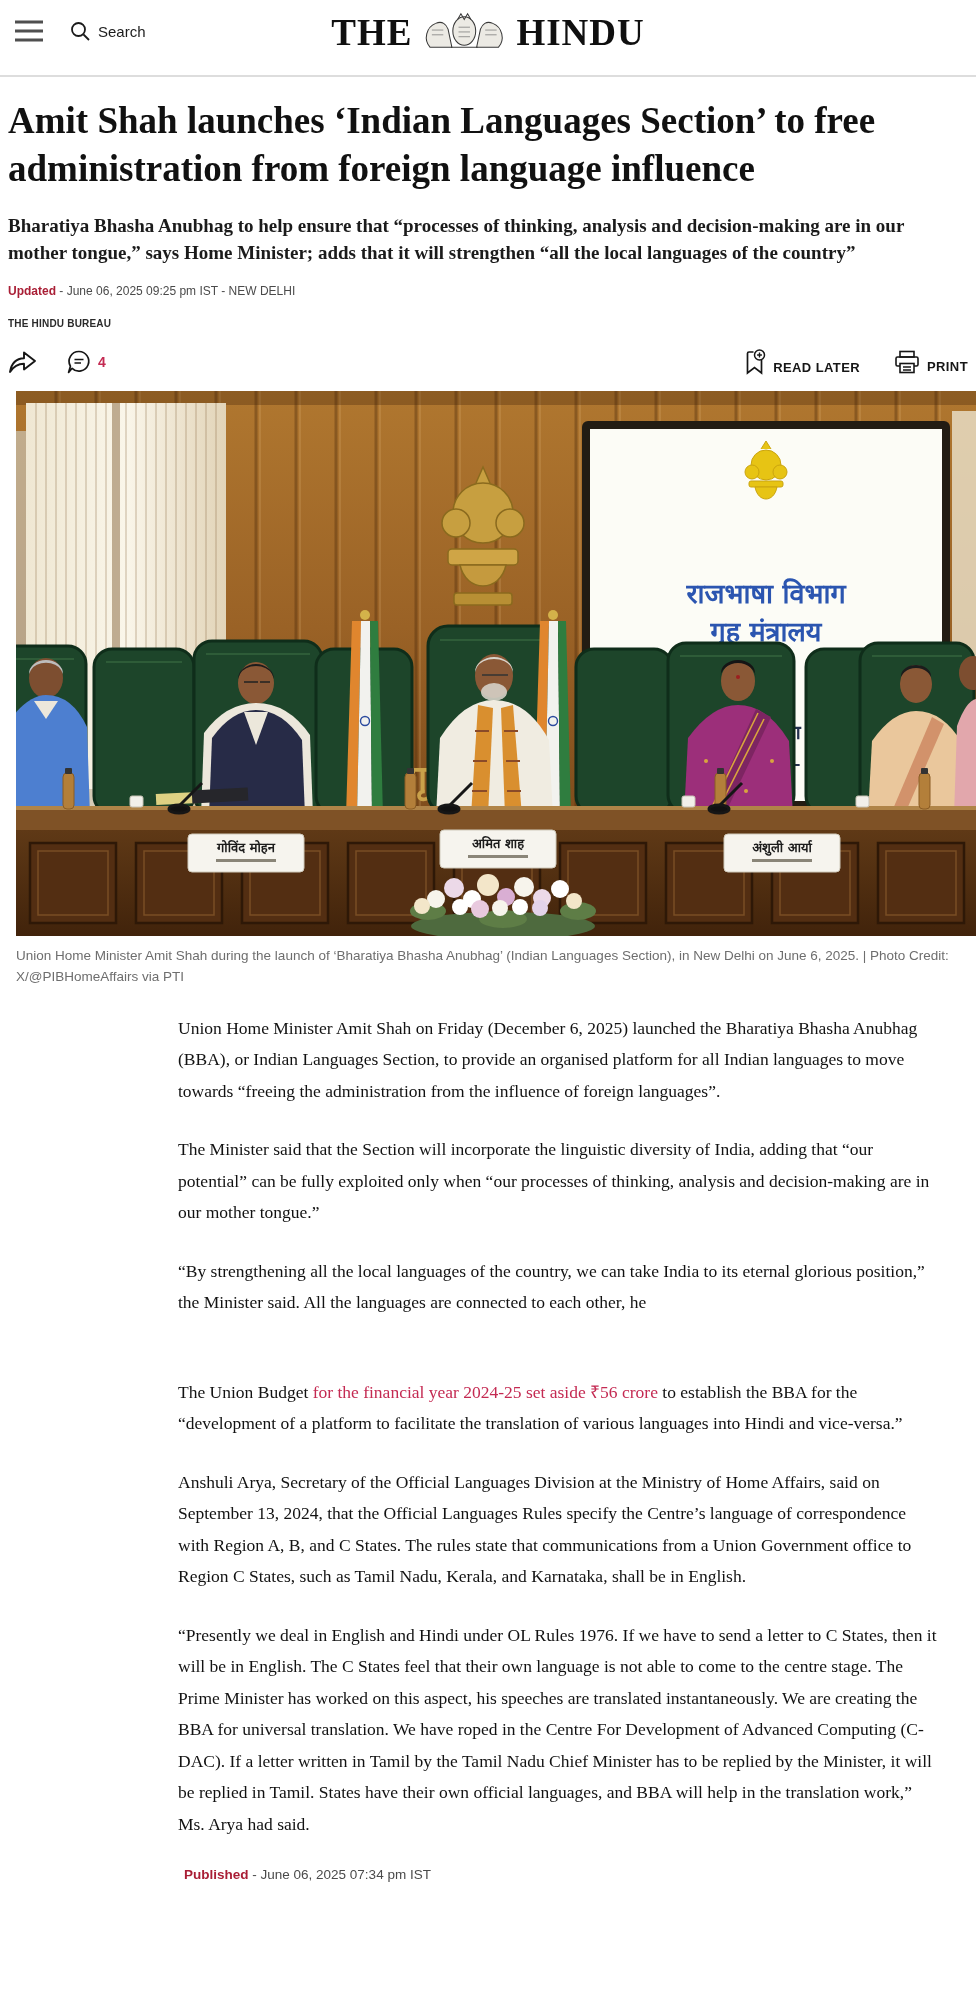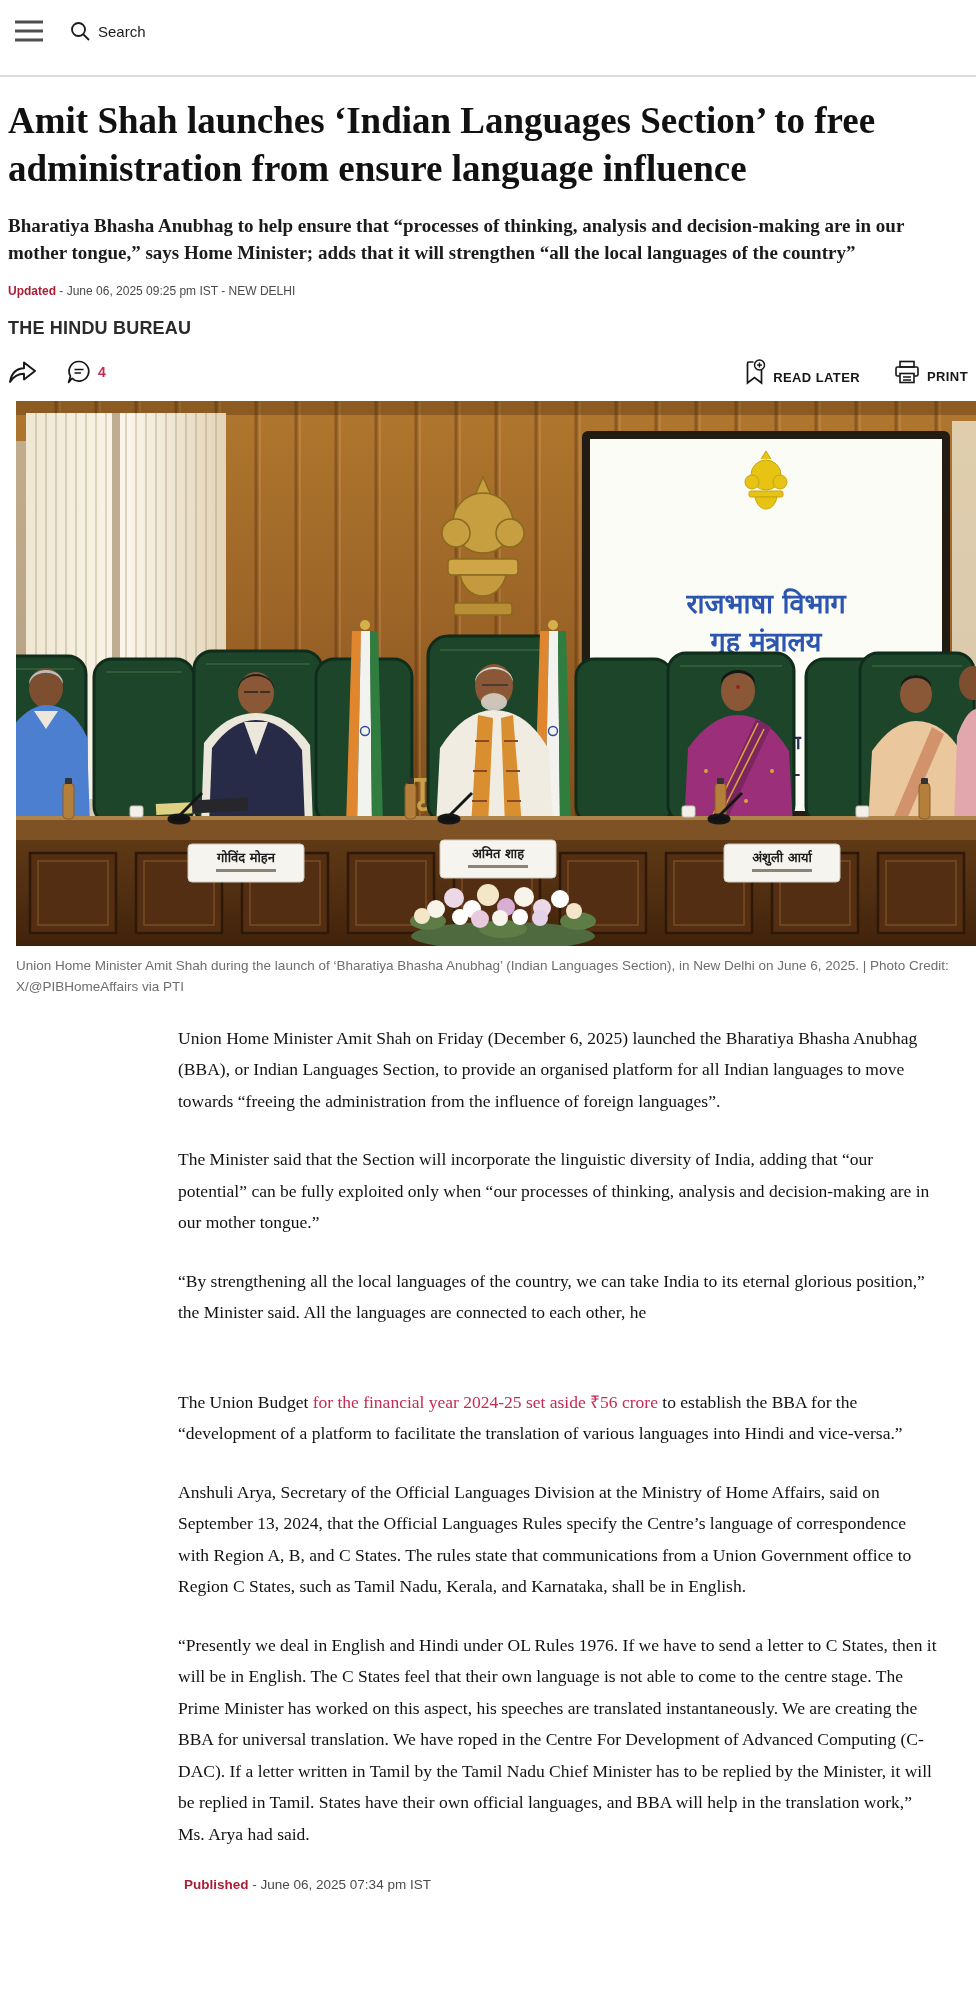--- a/index.html
+++ b/index.html
@@ -13,21 +13,21 @@
   .logo { position:absolute; left:50%; transform:translateX(-50%); display:flex; align-items:flex-end; gap:4px; cursor:pointer; }
   .logo span { font-family:"Liberation Serif", serif; font-weight:700; font-size:37px; letter-spacing:1px; color:#0f0f0f; line-height:1; }
   .top-divider { height:2px; background:#dddddd; margin-top:13px; }
 
   
   .wrap { padding:0 8px; }
   h1.headline { font-family:"Liberation Serif", serif; font-weight:700; font-size:37px; line-height:1.3; margin:20px 0 0; color:#111; max-width:958px; }
   .subhead { font-family:"Liberation Serif", serif; font-weight:700; font-size:19px; line-height:1.4; margin:20px 0 0; color:#1b1b1b; max-width:958px; }
   .meta-row { margin:18px 0 0; font-size:12px; color:#4a4a4a; }
   .red-label { color:#a91e35; font-weight:700; }
-  .byline { margin:20px 0 0; font-size:18px; font-weight:700; color:#2b2b2b; letter-spacing:0.2px; }
+  .byline { margin:20px 0 0; font-size:10px; font-weight:700; color:#2b2b2b; letter-spacing:0.2px; }
 
   
   .actions { margin:20px 0 0; display:flex; align-items:center; }
   .icon-btn { background:none; border:none; padding:0; cursor:pointer; display:flex; align-items:center; gap:6px; }
   .icon-btn + .icon-btn { margin-left:28px; }
   .comment-count { color:#c42a52; font-weight:700; font-size:14px; }
   .actions .spacer { flex:1; }
   .label-btn { background:none; border:none; padding:0; cursor:pointer; display:flex; align-items:flex-end; gap:7px;
                font-family:"Liberation Sans",sans-serif; font-weight:700; font-size:13px; letter-spacing:0.4px; color:#161616; }
   .label-btn + .label-btn { margin-left:34px; }
@@ -56,25 +56,39 @@
         <path d="M1 2h28M1 11h28M1 20h28" stroke="#4f4f4f" stroke-width="3"></path>
       </svg>
   </button>
   <button class="search-btn">
     <svg width="20" height="20" viewBox="0 0 20 20">
         <circle cx="8.5" cy="8.5" r="6.5" fill="none" stroke="#1a1a1a" stroke-width="1.8"></circle>
         <path d="M13.5 13.5 19 19" stroke="#1a1a1a" stroke-width="1.8"></path>
       </svg>
     <span>Search</span>
   </button>
+  <div class="logo">
+    <span>THE</span>
+    <svg width="96" height="40" viewBox="0 0 100 42">
+      <g stroke="#3a3a3a" fill="#eceae4" stroke-width="1.1">
+        <path d="M14 38 C7 30 10 17 20 13 C27 10 31 14 33 19 L37 38 Z"></path>
+        <path d="M86 38 C93 30 90 17 80 13 C73 10 69 14 67 19 L63 38 Z"></path>
+        <ellipse cx="50" cy="21" rx="12" ry="15"></ellipse>
+        <path d="M43 9 l3.5 -6 l3.5 6 l3.5 -6 l3.5 6" fill="none"></path>
+        <path d="M36 38 h28" fill="none"></path>
+      </g>
+      <path d="M16 20h12M16 25h12M72 20h12M72 25h12M44 17h12M44 22h12M44 27h12" stroke="#7a7a7a" stroke-width="0.8"></path>
+    </svg>
+    <span>HINDU</span>
+  </div>
 </header>
 <div class="top-divider"></div>
 
 <main class="wrap">
-  <h1 class="headline">Amit Shah launches ‘Indian Languages Section’ to free administration from ensure language influence</h1>
+  <h1 class="headline">Amit Shah launches ‘Indian Languages Section’ to free administration from foreign language influence</h1>
   <h2 class="subhead">Bharatiya Bhasha Anubhag to help ensure that “processes of thinking, analysis and decision-making are in our mother tongue,” says Home Minister; adds that it will strengthen “all the local languages of the country”</h2>
 
   <div class="meta-row">
     <span class="red-label">Updated</span>
     <span>- June 06, 2025 09:25 pm IST - NEW DELHI</span>
   </div>
 
   <div class="byline">THE HINDU BUREAU</div>
 
   <div class="actions">

